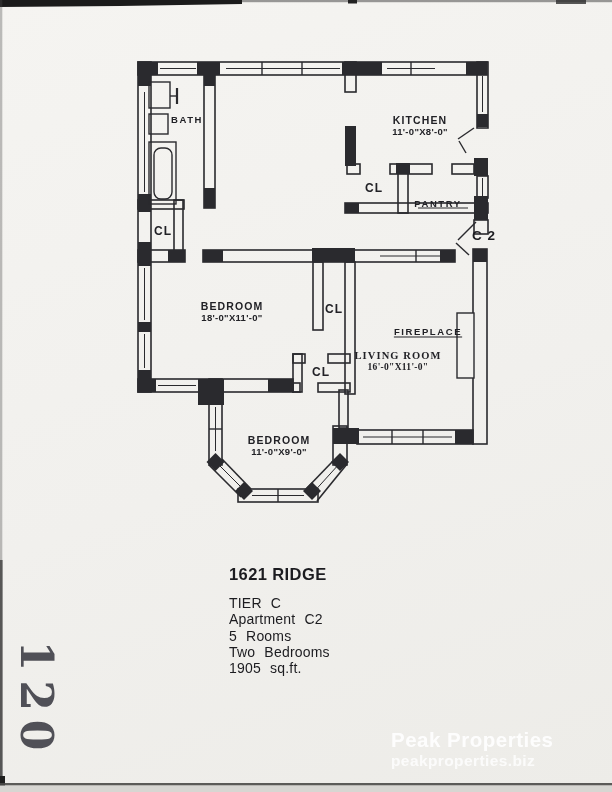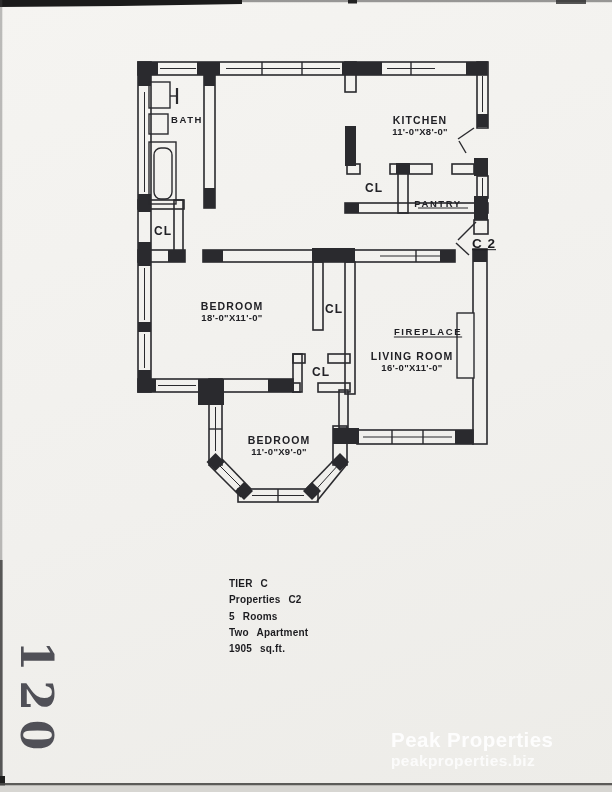--- a/index.html
+++ b/index.html
@@ -13,21 +13,21 @@
     position:absolute;transform:translate(-50%,-50%);
     text-align:center;color:#212126;font-weight:bold;line-height:1.16;white-space:nowrap;
   }
   .lbl .nm{display:block;font-size:10.5px;letter-spacing:1.1px;}
   .lbl .dm{display:block;font-size:9.5px;letter-spacing:0.3px;}
   .lbl.small-room .nm{font-size:9.5px;letter-spacing:1.6px;}
   .lbl.cl .nm{font-size:12px;letter-spacing:0.9px;}
   .lbl.unit{font-size:13.5px;letter-spacing:1px;color:#1c1c20;}
   .info{position:absolute;left:229px;top:565px;color:#1c1c20;}
   .info-title{font-size:16.5px;font-weight:bold;letter-spacing:0.4px;}
-  .info-lines{margin-top:11px;font-size:10px;font-weight:bold;line-height:16.3px;word-spacing:5px;letter-spacing:0.2px;}
+  .info-lines{margin-top:11px;font-size:14px;font-weight:normal;line-height:16.3px;word-spacing:5px;letter-spacing:0.2px;}
   .stamp{
     position:absolute;left:36px;top:700px;transform:translate(-50%,-50%) rotate(90deg);
     font-family:"DejaVu Serif","Liberation Serif",serif;font-weight:bold;
     font-size:44px;letter-spacing:9px;color:#35353e;opacity:0.85;white-space:nowrap;
   }
   .wm{position:absolute;left:391px;top:729px;color:#ffffff;font-weight:bold;line-height:1.08;}
   .wm-title{font-size:20.5px;letter-spacing:0.5px;opacity:0.93;}
   .wm-site{font-size:15.5px;letter-spacing:0.4px;opacity:0.82;margin-top:2px;}
 </style>
 </head>
@@ -174,51 +174,52 @@
   <div class="lbl" style="left:420px;top:126px;">
     <span class="nm">KITCHEN</span>
     <span class="dm">11'-0"X8'-0"</span>
   </div>
   <div class="lbl cl" style="left:374px;top:189px;">
     <span class="nm">CL</span>
   </div>
   <div class="lbl small-room" style="left:438px;top:204px;">
     <span class="nm">PANTRY</span>
   </div>
-  <div class="lbl unit" style="left:484px;top:244px;text-decoration:underline;">
+  <div class="lbl unit" style="left:484px;top:236px;">
     <span>C 2</span>
   </div>
   <div class="lbl" style="left:232px;top:312px;">
     <span class="nm">BEDROOM</span>
     <span class="dm">18'-0"X11'-0"</span>
   </div>
   <div class="lbl cl" style="left:334px;top:310px;">
     <span class="nm">CL</span>
   </div>
   <div class="lbl cl" style="left:321px;top:373px;">
     <span class="nm">CL</span>
   </div>
   <div class="lbl small-room" style="left:428px;top:332px;text-decoration:underline;">
     <span class="nm">FIREPLACE</span>
   </div>
-  <div class="lbl" style="left:412px;top:362px;">
+  <div class="lbl" style="left:398px;top:362px;font-family:Liberation Serif, serif;">
     <span class="nm">LIVING ROOM</span>
     <span class="dm">16'-0"X11'-0"</span>
   </div>
   <div class="lbl" style="left:279px;top:446px;">
     <span class="nm">BEDROOM</span>
     <span class="dm">11'-0"X9'-0"</span>
   </div>
 
   <div class="info">
+    <div class="info-title">1621 RIDGE</div>
     <div class="info-lines">
       <div>TIER C</div>
-      <div>Properties C2</div>
+      <div>Apartment C2</div>
       <div>5 Rooms</div>
-      <div>Two Apartment</div>
+      <div>Two Bedrooms</div>
       <div>1905 sq.ft.</div>
     </div>
   </div>
 
   <div class="stamp">120</div>
 
   <div class="wm">
     <div class="wm-title">Peak Properties</div>
     <div class="wm-site">peakproperties.biz</div>
   </div>

